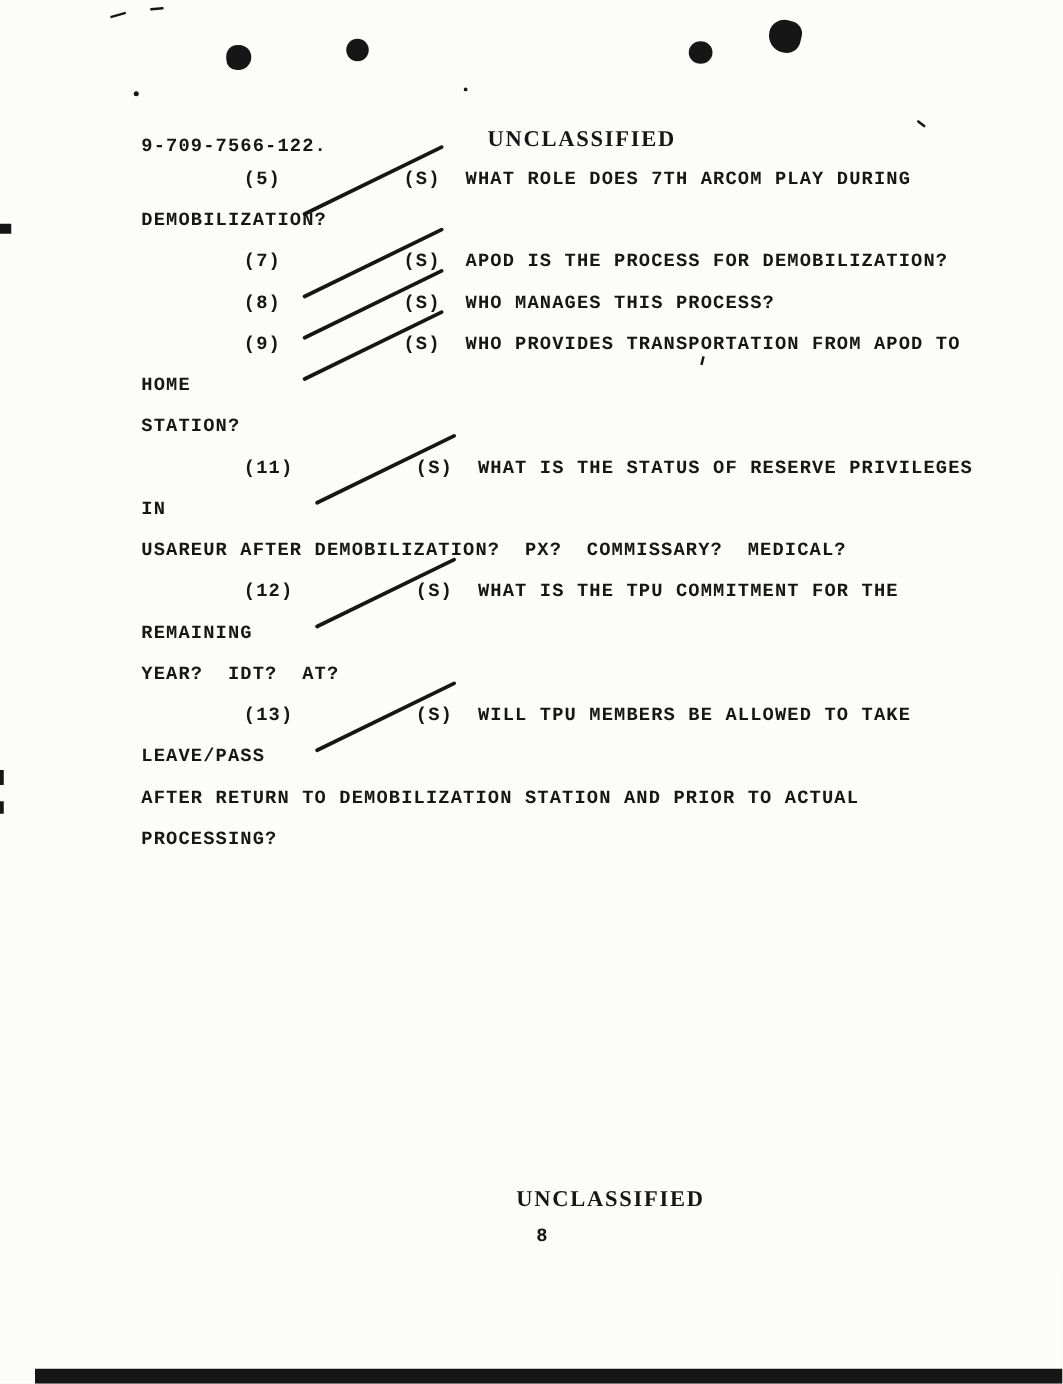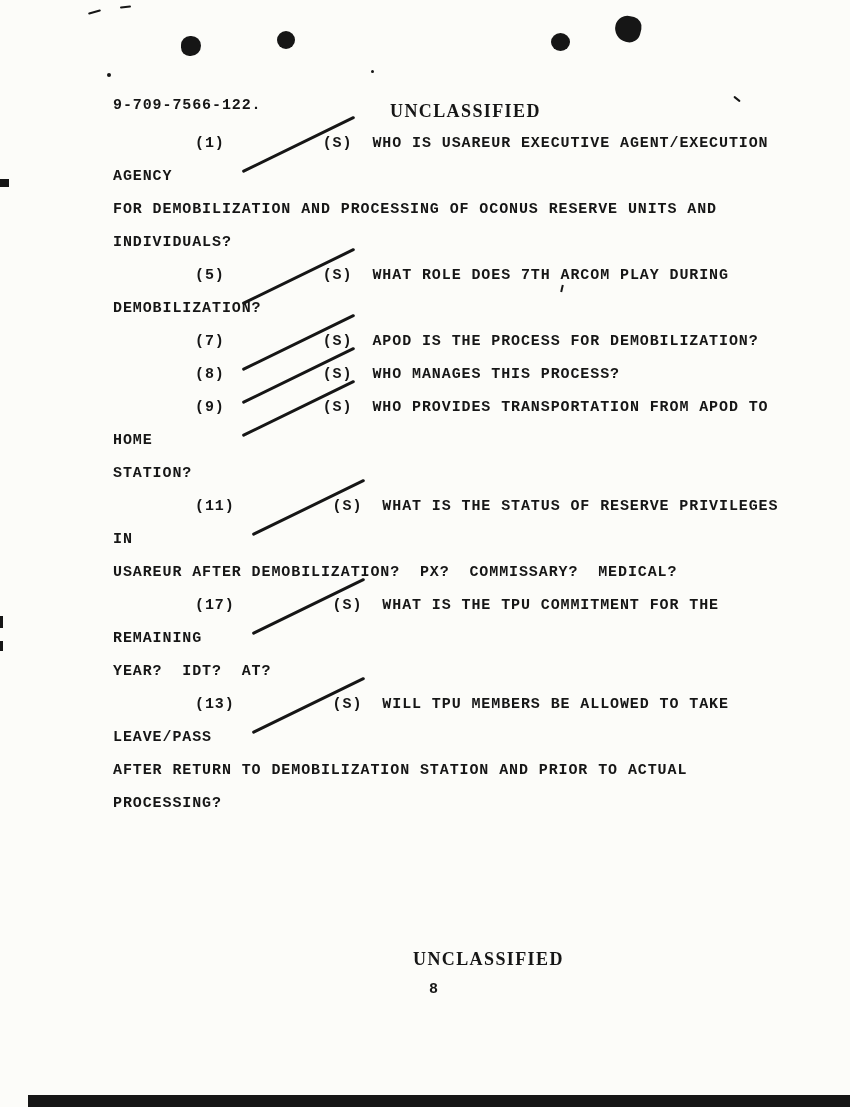--- a/index.html
+++ b/index.html
@@ -16,21 +16,21 @@
   .page{
     position:relative;
     width:850px;height:1107px;
     background:var(--paper);
     overflow:hidden;
     color:var(--ink);
   }
 
   
   .doc-number{
-    position:absolute;left:113px;top:96px;
+    position:absolute;left:113px;top:108px;
     font:bold 15px/20px "Liberation Mono","DejaVu Sans Mono",monospace;
     letter-spacing:0.9px;
   }
   .head-class{
     position:absolute;left:390px;top:100px;
     font:bold 18px/22px "Liberation Serif","DejaVu Serif",serif;
     letter-spacing:1.4px;
   }
   .question-list{
     position:absolute;left:113px;top:127px;width:690px;
@@ -109,32 +109,29 @@
   <div class="speck speck5"></div>
   <div class="speck speck6"></div>
   <div class="speck edge-blob"></div>
   <div class="speck edge-tick1"></div>
   <div class="speck edge-tick2"></div>
 
   <div class="doc-number">9-709-7566-122.</div>
   <div class="head-class">UNCLASSIFIED</div>
 
   <main class="question-list">
-      <p class="question"><span class="qnum">(1)</span><span class="marking">(S)</span><span class="qtext">WHO IS USAREUR EXECUTIVE AGENT/EXECUTION AGENCY
-FOR DEMOBILIZATION AND PROCESSING OF OCONUS RESERVE UNITS AND
-INDIVIDUALS?</span></p>
       <p class="question"><span class="qnum">(5)</span><span class="marking">(S)</span><span class="qtext">WHAT ROLE DOES 7TH ARCOM PLAY DURING
 DEMOBILIZATION?</span></p>
       <p class="question"><span class="qnum">(7)</span><span class="marking">(S)</span><span class="qtext">APOD IS THE PROCESS FOR DEMOBILIZATION?</span></p>
       <p class="question"><span class="qnum">(8)</span><span class="marking">(S)</span><span class="qtext">WHO MANAGES THIS PROCESS?</span></p>
       <p class="question"><span class="qnum">(9)</span><span class="marking">(S)</span><span class="qtext">WHO PROVIDES TRANSPORTATION FROM APOD TO HOME
 STATION?</span></p>
       <p class="question"><span class="qnum">(11)</span><span class="marking">(S)</span><span class="qtext">WHAT IS THE STATUS OF RESERVE PRIVILEGES IN
 USAREUR AFTER DEMOBILIZATION?  PX?  COMMISSARY?  MEDICAL?</span></p>
-      <p class="question"><span class="qnum">(17)</span><span class="marking">(S)</span><span class="qtext">WHAT IS THE TPU COMMITMENT FOR THE REMAINING
+      <p class="question"><span class="qnum">(12)</span><span class="marking">(S)</span><span class="qtext">WHAT IS THE TPU COMMITMENT FOR THE REMAINING
 YEAR?  IDT?  AT?</span></p>
       <p class="question"><span class="qnum">(13)</span><span class="marking">(S)</span><span class="qtext">WILL TPU MEMBERS BE ALLOWED TO TAKE LEAVE/PASS
 AFTER RETURN TO DEMOBILIZATION STATION AND PRIOR TO ACTUAL
 PROCESSING?</span></p>
     </main>
 
   <div class="foot-class">UNCLASSIFIED</div>
   <div class="page-number">8</div>
 
   <div class="bottom-bar"></div>

